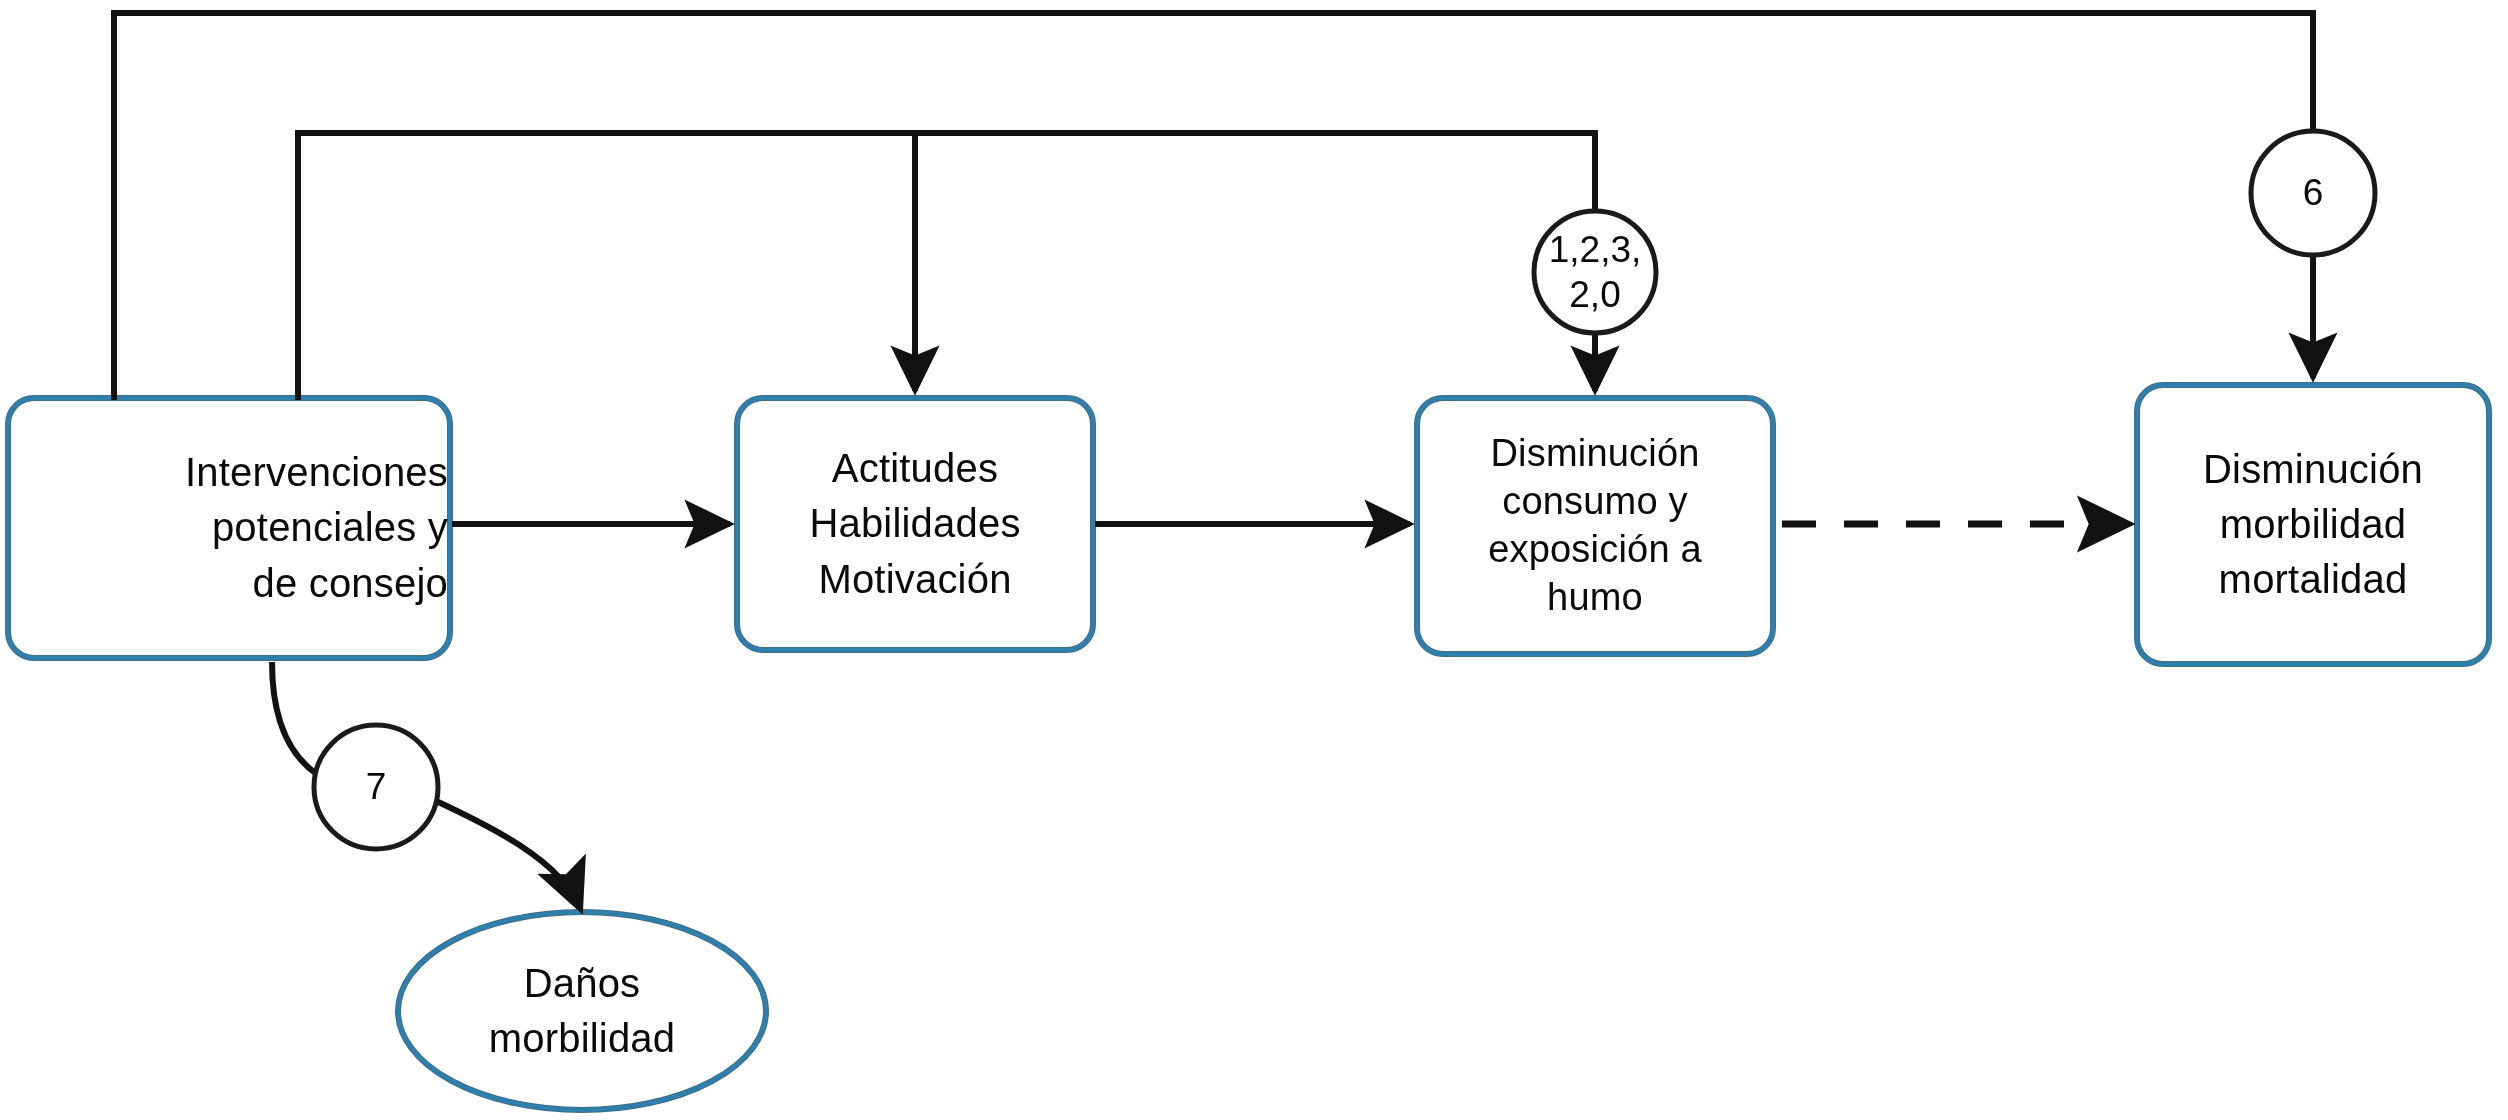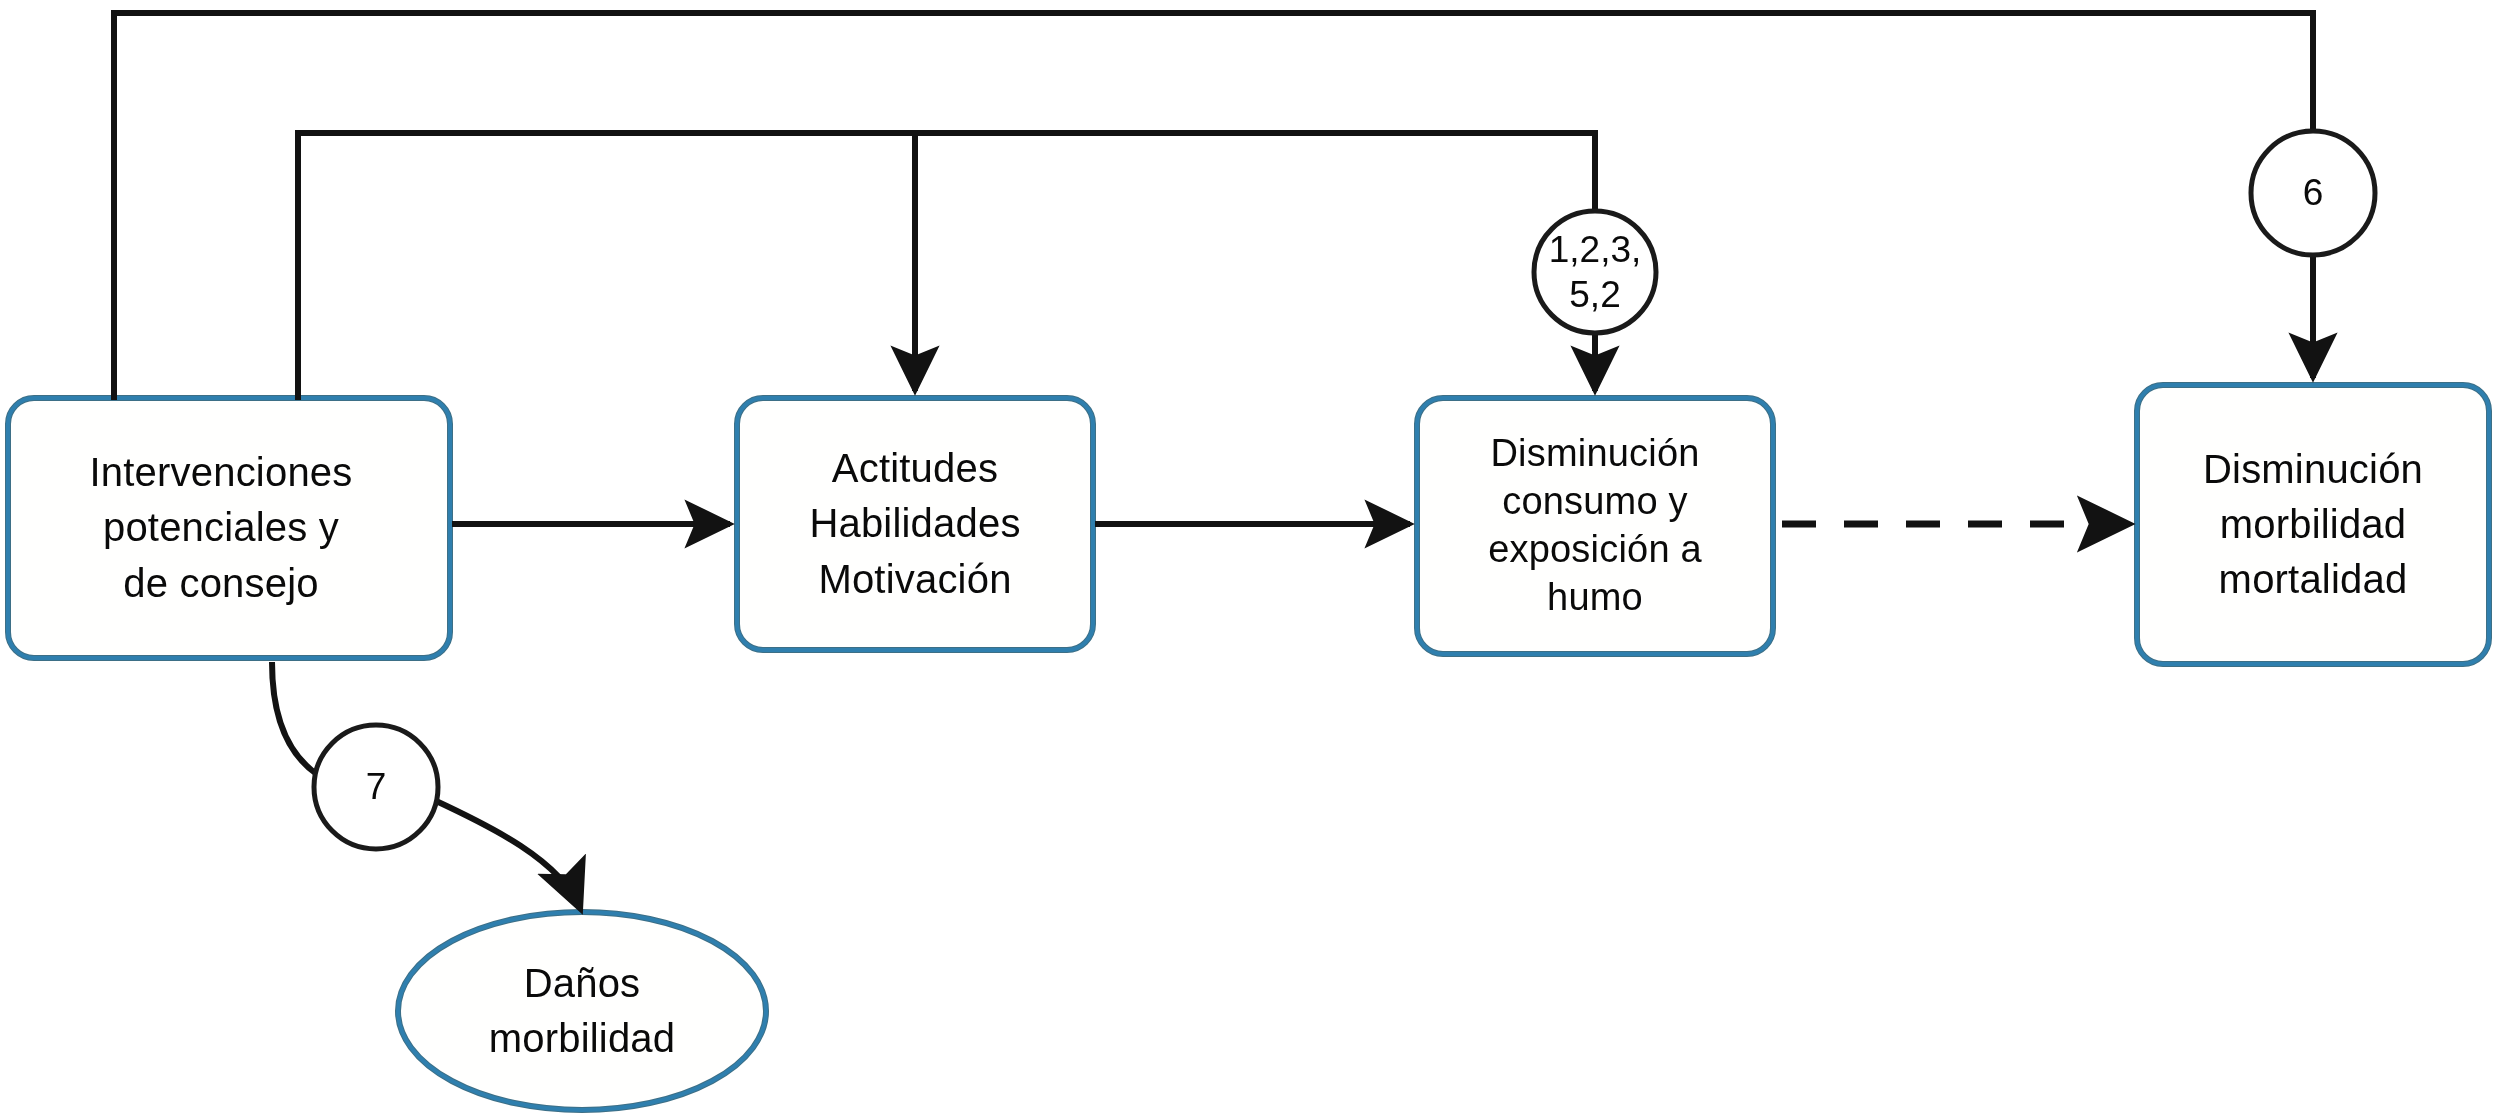--- a/index.html
+++ b/index.html
@@ -120,21 +120,21 @@
     <path d="M272,662 C272,720 290,756 318,775" fill="none" stroke="#121212" stroke-width="6"></path>
     
     <path d="M434,800 C490,826 560,860 580,908" fill="none" stroke="#121212" stroke-width="6" marker-end="url(#arrow-curve)"></path>
 
     
     <circle cx="1595" cy="272" r="61" fill="#ffffff" stroke="#1a1a1a" stroke-width="5"></circle>
     <circle cx="2313" cy="193" r="62" fill="#ffffff" stroke="#1a1a1a" stroke-width="5"></circle>
     <circle cx="376" cy="787" r="62" fill="#ffffff" stroke="#1a1a1a" stroke-width="5"></circle>
   </svg>
 
-  <div class="node-label" style="left:0; top:398px; width:442px; height:260px;">
+  <div class="node-label" style="left:6px; top:398px; width:442px; height:260px;align-items:flex-end;">
     <span class="lbl-line">Intervenciones</span>
     <span class="lbl-line">potenciales y</span>
     <span class="lbl-line">de consejo</span>
   </div>
 
   <div class="node-label" style="left:737px; top:398px; width:356px; height:252px;justify-content:center;">
     <span class="lbl-line">Actitudes</span>
     <span class="lbl-line">Habilidades</span>
     <span class="lbl-line">Motivación</span>
   </div>
@@ -152,21 +152,21 @@
     <span class="lbl-line">mortalidad</span>
   </div>
 
   <div class="node-label" style="left:398px; top:912px; width:368px; height:198px;">
     <span class="lbl-line">Daños</span>
     <span class="lbl-line">morbilidad</span>
   </div>
 
   <div class="circle-label" style="left:1534px; top:211px; width:122px; height:122px;text-align:right;">
     <span class="lbl-line">1,2,3,</span>
-    <span class="lbl-line">5,2</span>
+    <span class="lbl-line">2,0</span>
   </div>
 
   <div class="circle-label" style="left:2251px; top:131px; width:124px; height:124px;">
     <span class="lbl-line">6</span>
   </div>
 
   <div class="circle-label" style="left:314px; top:725px; width:124px; height:124px;">
     <span class="lbl-line">7</span>
   </div>
 

